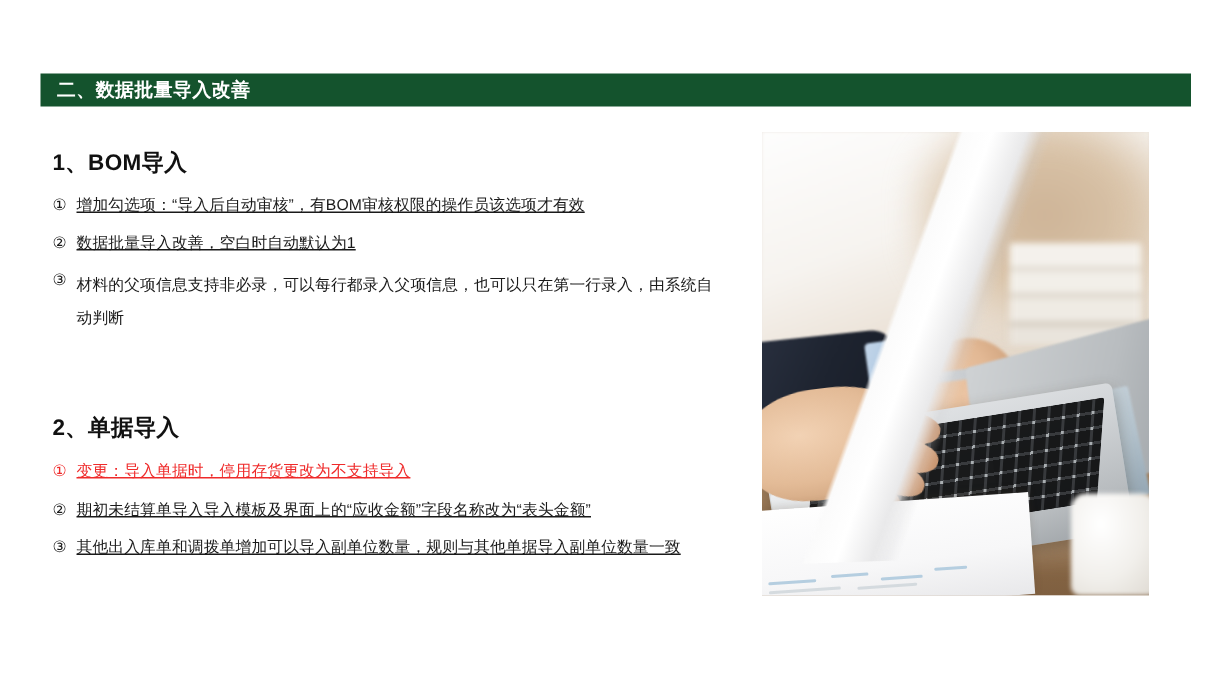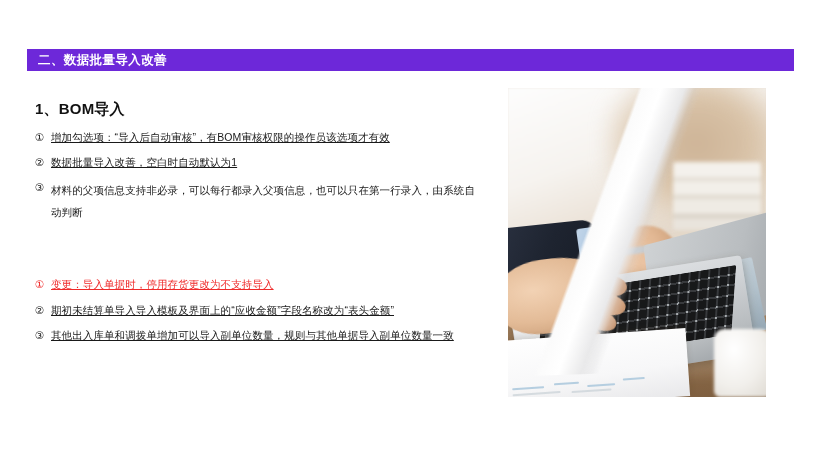--- a/index.html
+++ b/index.html
@@ -23,21 +23,21 @@
     background: #ffffff;
   }
 
   
   .title-bar {
     position: absolute;
     left: 27px;
     top: 49px;
     width: 767px;
     height: 22px;
-    background: #6d28d9;
+    background: #14532d;
     display: flex;
     align-items: center;
     box-sizing: border-box;
     padding-left: 11px;
   }
   .title-bar .title-text {
     color: #ffffff;
     font-size: 12.5px;
     font-weight: bold;
     letter-spacing: 0.4px;
@@ -365,20 +365,21 @@
 
       <div class="bullet">
         <span class="marker">③</span>
         <span class="btext">材料的父项信息支持非必录，可以每行都录入父项信息，也可以只在第一行录入，由系统自动判断</span>
       </div>
     </div>
 
     <div class="group-gap"></div>
 
     <div class="group">
+      <div class="group-heading">2、单据导入</div>
 
       <div class="bullet single alert">
         <span class="marker">①</span>
         <span class="btext">变更：导入单据时，停用存货更改为不支持导入</span>
       </div>
 
       <div class="bullet single">
         <span class="marker">②</span>
         <span class="btext">期初未结算单导入导入模板及界面上的“应收金额”字段名称改为“表头金额”</span>
       </div>

